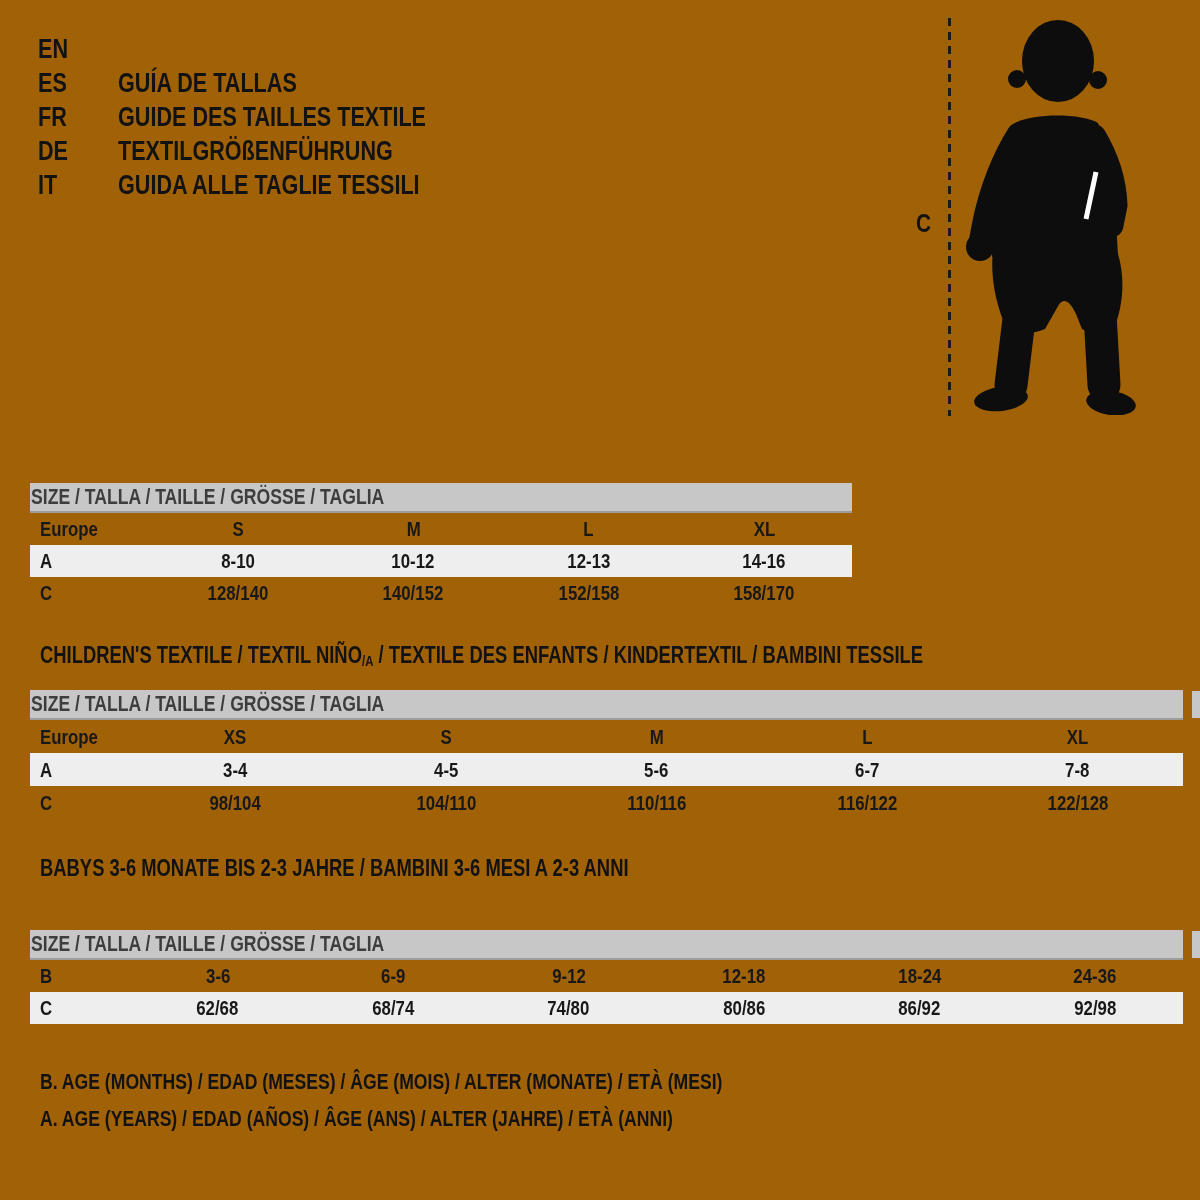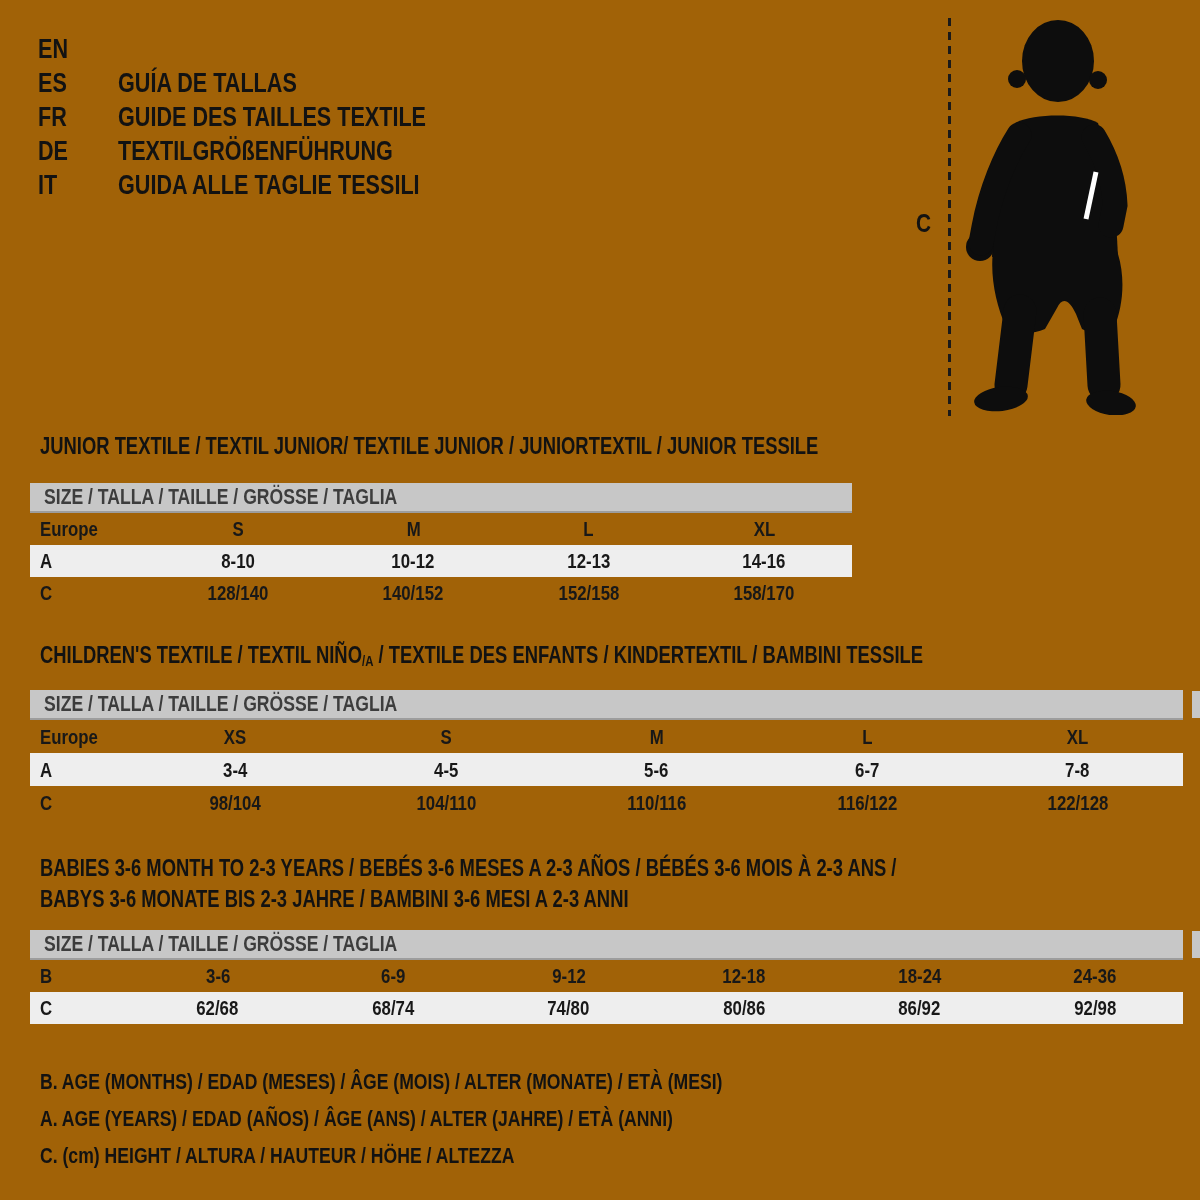--- a/index.html
+++ b/index.html
@@ -24,21 +24,21 @@
   .c-label { position:absolute; left:914px; top:208px; font-size:26px; color:#121212; }
   .toddler { position:absolute; left:965px; top:15px; }
 
   
   .sec-title { position:absolute; left:40px; font-size:23px; line-height:26px; color:#121212; }
   .sec-title .sub { font-size:0.62em; vertical-align:-0.22em; }
 
   
   .tbl { position:absolute; left:30px; }
   .tbl-bar { height:30px; background:#c7c7c7; border-bottom:2px solid #9d9d9d;
-    display:flex; align-items:center; padding-left:14px; font-size:22px; color:#3d3d3d; }
+    display:flex; align-items:center; padding-left:1px; font-size:22px; color:#3d3d3d; }
   .trow { display:flex; height:32px; align-items:center; font-size:21px; color:#181818; }
   .row33 .trow { height:33px; }
   .trow.alt { background:#eeeeee; }
   .tlabel { flex:none; padding-left:10px; text-align:left; }
   .w-jun  { width:822px; }  .w-jun  .tlabel { width:120px; }
   .w-wide { width:1153px; } .w-wide .tlabel { width:100px; }
   .tcell { flex:1 1 0; text-align:center; }
 
   
   .legend { position:absolute; left:40px; top:1063px; }
@@ -91,23 +91,20 @@
       <path d="M55,296 L46,370" stroke-width="33"></path>
       <path d="M135,299 L139,370" stroke-width="33"></path>
     </g>
     <path d="M131,157 L121,204" stroke="#ffffff" stroke-width="5" fill="none"></path>
     <g fill="#0d0d0d">
       <ellipse cx="36" cy="384" rx="27" ry="12" transform="rotate(-7 36 384)"></ellipse>
       <ellipse cx="146" cy="388" rx="25" ry="12" transform="rotate(8 146 388)"></ellipse>
     </g>
   </svg>
 
-  <div class="sec-title" style="top:433px">
-    <span class="cond">JUNIOR TEXTILE / TEXTIL JUNIOR/ TEXTILE JUNIOR / JUNIORTEXTIL / JUNIOR TESSILE</span>
-  </div>
   <div class="tbl w-jun" style="top:483px">
     <div class="tbl-bar">
       <span class="cond">SIZE / TALLA / TAILLE / GRÖSSE / TAGLIA</span>
     </div>
     <div class="trow">
       <span class="tlabel"><span class="cond">Europe</span></span>
       <span class="tcell"><span class="condc">S</span></span>
       <span class="tcell"><span class="condc">M</span></span>
       <span class="tcell"><span class="condc">L</span></span>
       <span class="tcell"><span class="condc">XL</span></span>
@@ -155,21 +152,20 @@
       <span class="tlabel"><span class="cond">C</span></span>
       <span class="tcell"><span class="condc">98/104</span></span>
       <span class="tcell"><span class="condc">104/110</span></span>
       <span class="tcell"><span class="condc">110/116</span></span>
       <span class="tcell"><span class="condc">116/122</span></span>
       <span class="tcell"><span class="condc">122/128</span></span>
     </div>
   </div>
 
   <div class="sec-title" style="top:853px; line-height:31px;">
-    <div><span class="cond">BABIES 3-6 MONTH TO 2-3 YEARS / BEBÉS 3-6 MESES A 2-3 AÑOS / BÉBÉS 3-6 MOIS À 2-3 ANS /</span></div>
     <div><span class="cond">BABYS 3-6 MONATE BIS 2-3 JAHRE / BAMBINI 3-6 MESI A 2-3 ANNI</span></div>
   </div>
   <div class="tbl w-wide" style="top:930px">
     <div class="tbl-bar">
       <span class="cond">SIZE / TALLA / TAILLE / GRÖSSE / TAGLIA</span>
     </div>
     <div class="trow">
       <span class="tlabel"><span class="cond">B</span></span>
       <span class="tcell"><span class="condc">3-6</span></span>
       <span class="tcell"><span class="condc">6-9</span></span>
@@ -185,19 +181,18 @@
       <span class="tcell"><span class="condc">74/80</span></span>
       <span class="tcell"><span class="condc">80/86</span></span>
       <span class="tcell"><span class="condc">86/92</span></span>
       <span class="tcell"><span class="condc">92/98</span></span>
     </div>
   </div>
 
   <div class="legend">
     <div class="legend-line"><span class="cond">B. AGE (MONTHS) / EDAD (MESES) / ÂGE (MOIS) / ALTER (MONATE) / ETÀ (MESI)</span></div>
     <div class="legend-line"><span class="cond">A. AGE (YEARS) / EDAD (AÑOS) / ÂGE (ANS) / ALTER (JAHRE) / ETÀ (ANNI)</span></div>
-    <div class="legend-line"><span class="cond">C. (cm) HEIGHT / ALTURA / HAUTEUR / HÖHE / ALTEZZA</span></div>
   </div>
 
   <div class="frag" style="top:691px"></div>
   <div class="frag" style="top:931px"></div>
 
 </div>
 
 </body></html>

